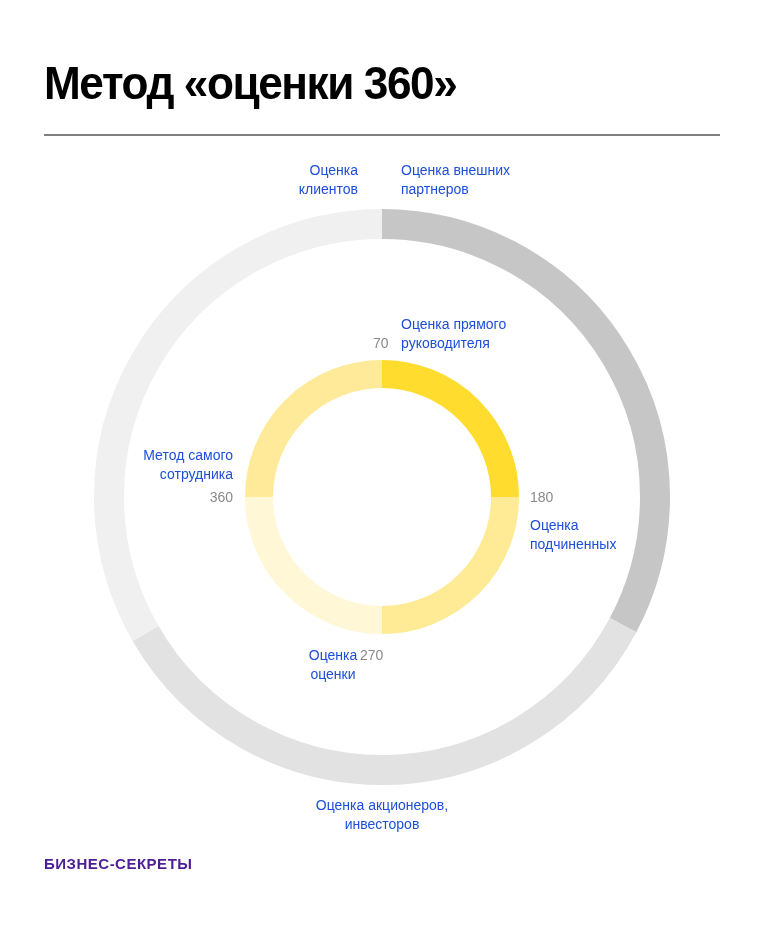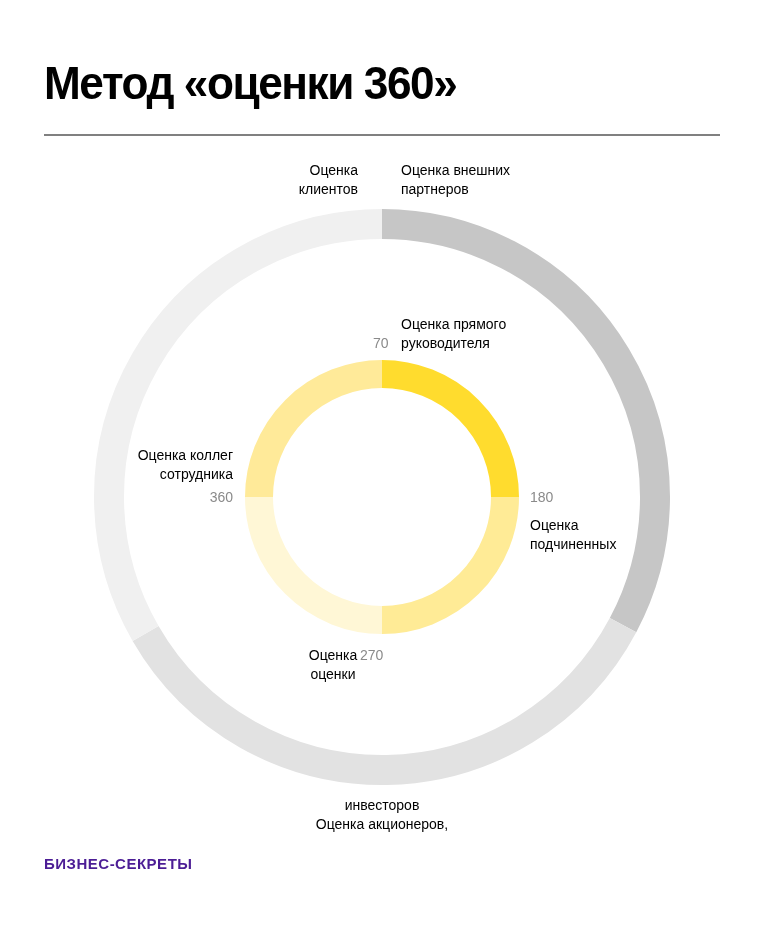--- a/index.html
+++ b/index.html
@@ -6,21 +6,21 @@
     body { width: 764px; height: 936px; position: relative; overflow: hidden; font-family: "Liberation Sans", sans-serif; color: #000; }
     .title {
       position: absolute; left: 44px; top: 60px;
       font-family: "Liberation Sans", sans-serif; font-weight: 700;
       font-size: 46px; letter-spacing: -1.5px; line-height: 1;
       transform: scaleX(0.96); transform-origin: left;
       margin: 0;
     }
     .rule { position: absolute; left: 44px; top: 134px; width: 676px; height: 2px; background: #808080; }
     svg.diagram { position: absolute; left: 0; top: 0; }
-    .lbl { position: absolute; font-size: 14px; line-height: 19px; color: #000000; white-space: nowrap; }
+    .lbl { position: absolute; font-size: 14px; line-height: 19px; color: #1d4ed8; white-space: nowrap; }
     .lbl.r { text-align: right; }
     .lbl.c { text-align: center; }
     .num { position: absolute; font-size: 14px; line-height: 19px; color: #8a8a8a; }
     .brand { position: absolute; left: 44px; top: 855px; font-size: 15px; font-weight: 700; letter-spacing: 0.5px; color: #4c1d95; }
   </style>
 </head>
 <body>
 
 <h1 class="title">Метод «оценки 360»</h1>
 <div class="rule"></div>
@@ -43,22 +43,22 @@
 
 <div class="lbl r" style="right:406px; top:161px;">
   <div>Оценка</div>
   <div>клиентов</div>
 </div>
 <div class="lbl" style="left:401px; top:161px;">
   <div>Оценка внешних</div>
   <div>партнеров</div>
 </div>
 <div class="lbl c" style="left:282px; width:200px; top:796px;">
+  <div>Оценка акционеров,</div>
   <div>инвесторов</div>
-  <div>Оценка акционеров,</div>
 </div>
 
 <div class="lbl" style="left:401px; top:315px;">
   <div>Оценка прямого</div>
   <div>руководителя</div>
 </div>
 <div class="num" style="left:373px; top:334px;">70</div>
 
 <div class="num" style="left:530px; top:488px;">180</div>
 <div class="lbl" style="left:530px; top:516px;">
@@ -66,18 +66,18 @@
   <div>подчиненных</div>
 </div>
 
 <div class="lbl c" style="left:298px; width:70px; top:646px;">
   <div>Оценка</div>
   <div>оценки</div>
 </div>
 <div class="num" style="left:360px; top:646px;">270</div>
 
 <div class="lbl r" style="right:531px; top:446px;">
-  <div>Оценка коллег</div>
+  <div>Метод самого</div>
   <div>сотрудника</div>
 </div>
 <div class="num" style="right:531px; top:488px; text-align:right;">360</div>
 
 <div class="brand">БИЗНЕС-СЕКРЕТЫ</div>
 
 </body></html>

